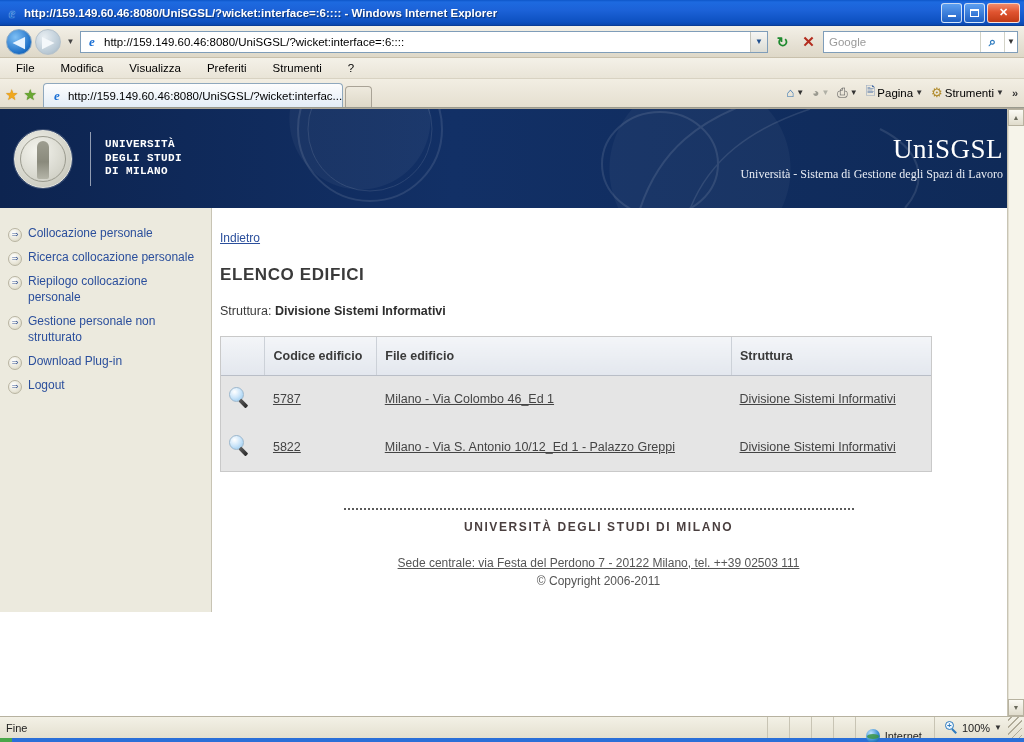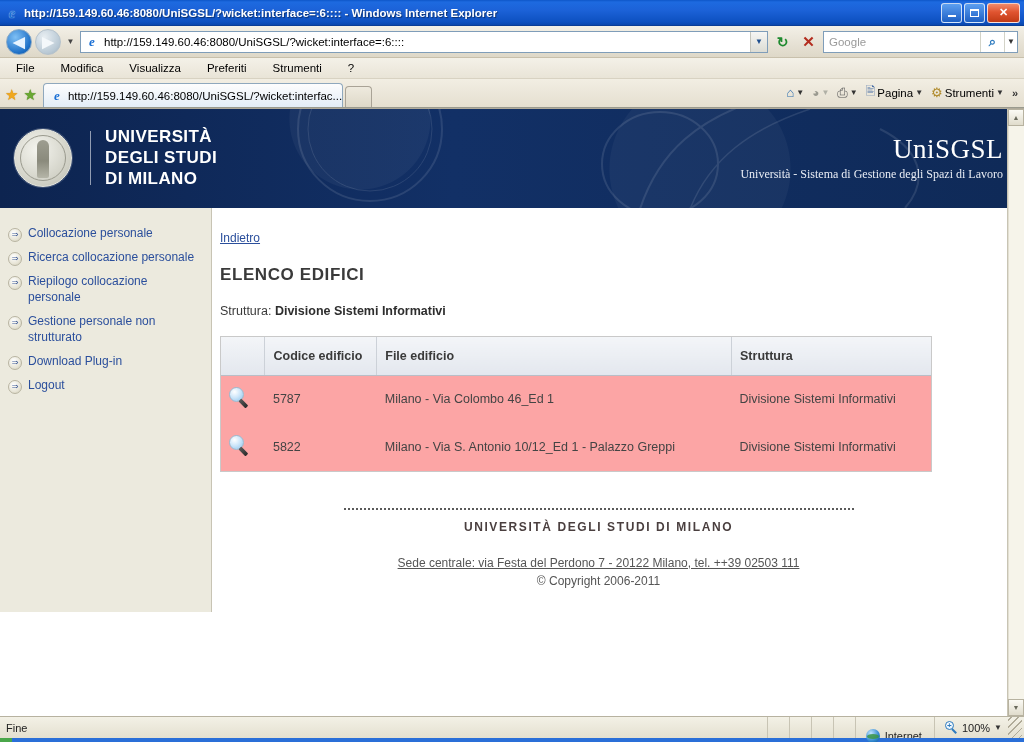--- a/index.html
+++ b/index.html
@@ -249,22 +249,22 @@
     background: linear-gradient(to bottom, #9d9d90 0%, #8a8a7c 55%, #b5b5a8 100%);
     border-radius: 6px 6px 2px 2px;
   }
   .logo-divider {
     width: 1px; height: 54px;
     background: rgba(255,255,255,0.55);
     margin: 0 14px 0 18px;
   }
   .uni-name {
     color: #fff;
-    font-family: Liberation Sans, sans-serif;
-    font-size: 17px; font-weight: bold;
+    font-family: Liberation Mono, monospace;
+    font-size: 11px; font-weight: bold;
     line-height: 1.22; letter-spacing: 0.4px;
   }
   .hdr-right {
     margin-left: auto; padding-right: 4px; text-align: right;
     position: relative; z-index: 2;
   }
   .brand {
     color: #fff;
     font-family: "Liberation Serif", serif;
     font-size: 27px; line-height: 1.05;
@@ -341,21 +341,22 @@
     padding: 9px 8px;
     height: 38px;
     vertical-align: middle;
   }
   table.grid thead th:last-child { border-right: none; }
   table.grid td {
     font-size: 12.5px; color: #444;
     padding: 11px 8px;
     vertical-align: middle;
     height: 48px;
-    background: #fca5a5;
+    background: #e5e5e5;
+    text-decoration: underline;
   }
   .col-icon { width: 44px; }
   .col-code { width: 112px; }
   .col-name { width: 356px; }
   .col-struct { width: 200px; }
   .magnifier {
     width: 22px; height: 22px; position: relative; display: inline-block;
   }
   .magnifier .lens {
     position: absolute; left: 0; top: 0;

